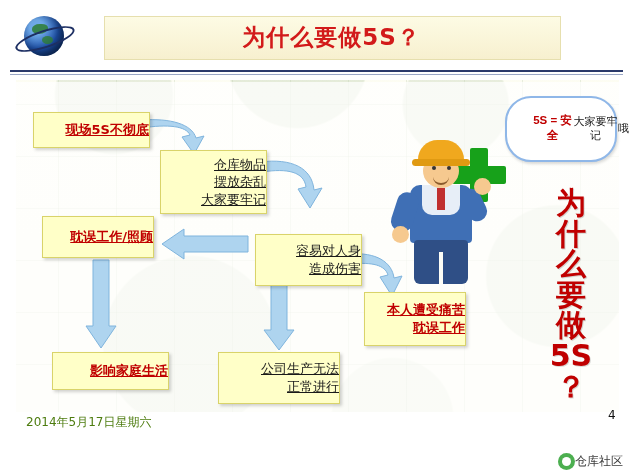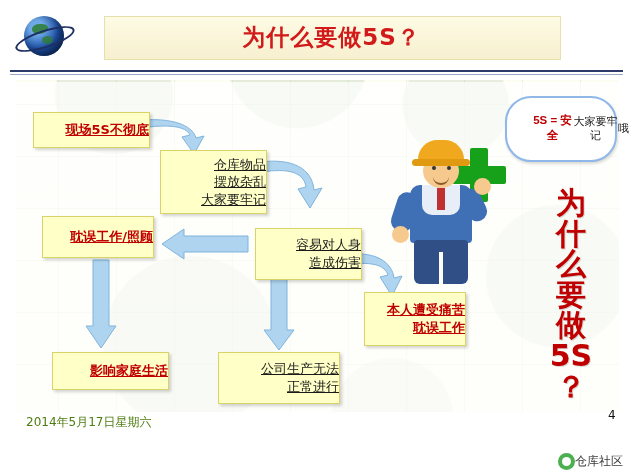--- a/index.html
+++ b/index.html
@@ -51,21 +51,21 @@
     box-shadow:2px 2px 3px rgba(0,0,0,.18);
     display:flex;flex-direction:column;align-items:flex-end;justify-content:center;
     font-family:"DejaVu Sans","Liberation Sans",sans-serif;
     font-size:13px;color:#1a1a1a;line-height:1.35;text-align:center;text-decoration:underline;}
   .box .l1,.box .l2,.box .l3{display:block;}
   .box.red{color:#c00000;font-weight:bold;}
 
   .b1{left:33px;top:112px;width:115px;height:34px;}
   .b2{left:160px;top:150px;width:105px;height:62px;}
   .b3{left:42px;top:216px;width:110px;height:40px;}
-  .b4{left:255px;top:228px;width:105px;height:50px;}
+  .b4{left:255px;top:234px;width:105px;height:50px;}
   .b5{left:364px;top:292px;width:100px;height:52px;}
   .b6{left:52px;top:352px;width:115px;height:36px;}
   .b7{left:218px;top:352px;width:120px;height:50px;}
 
   
   .arw{position:absolute;}
   .arw svg{display:block;}
 
   
   .cloud{position:absolute;left:505px;top:96px;width:108px;height:62px;

